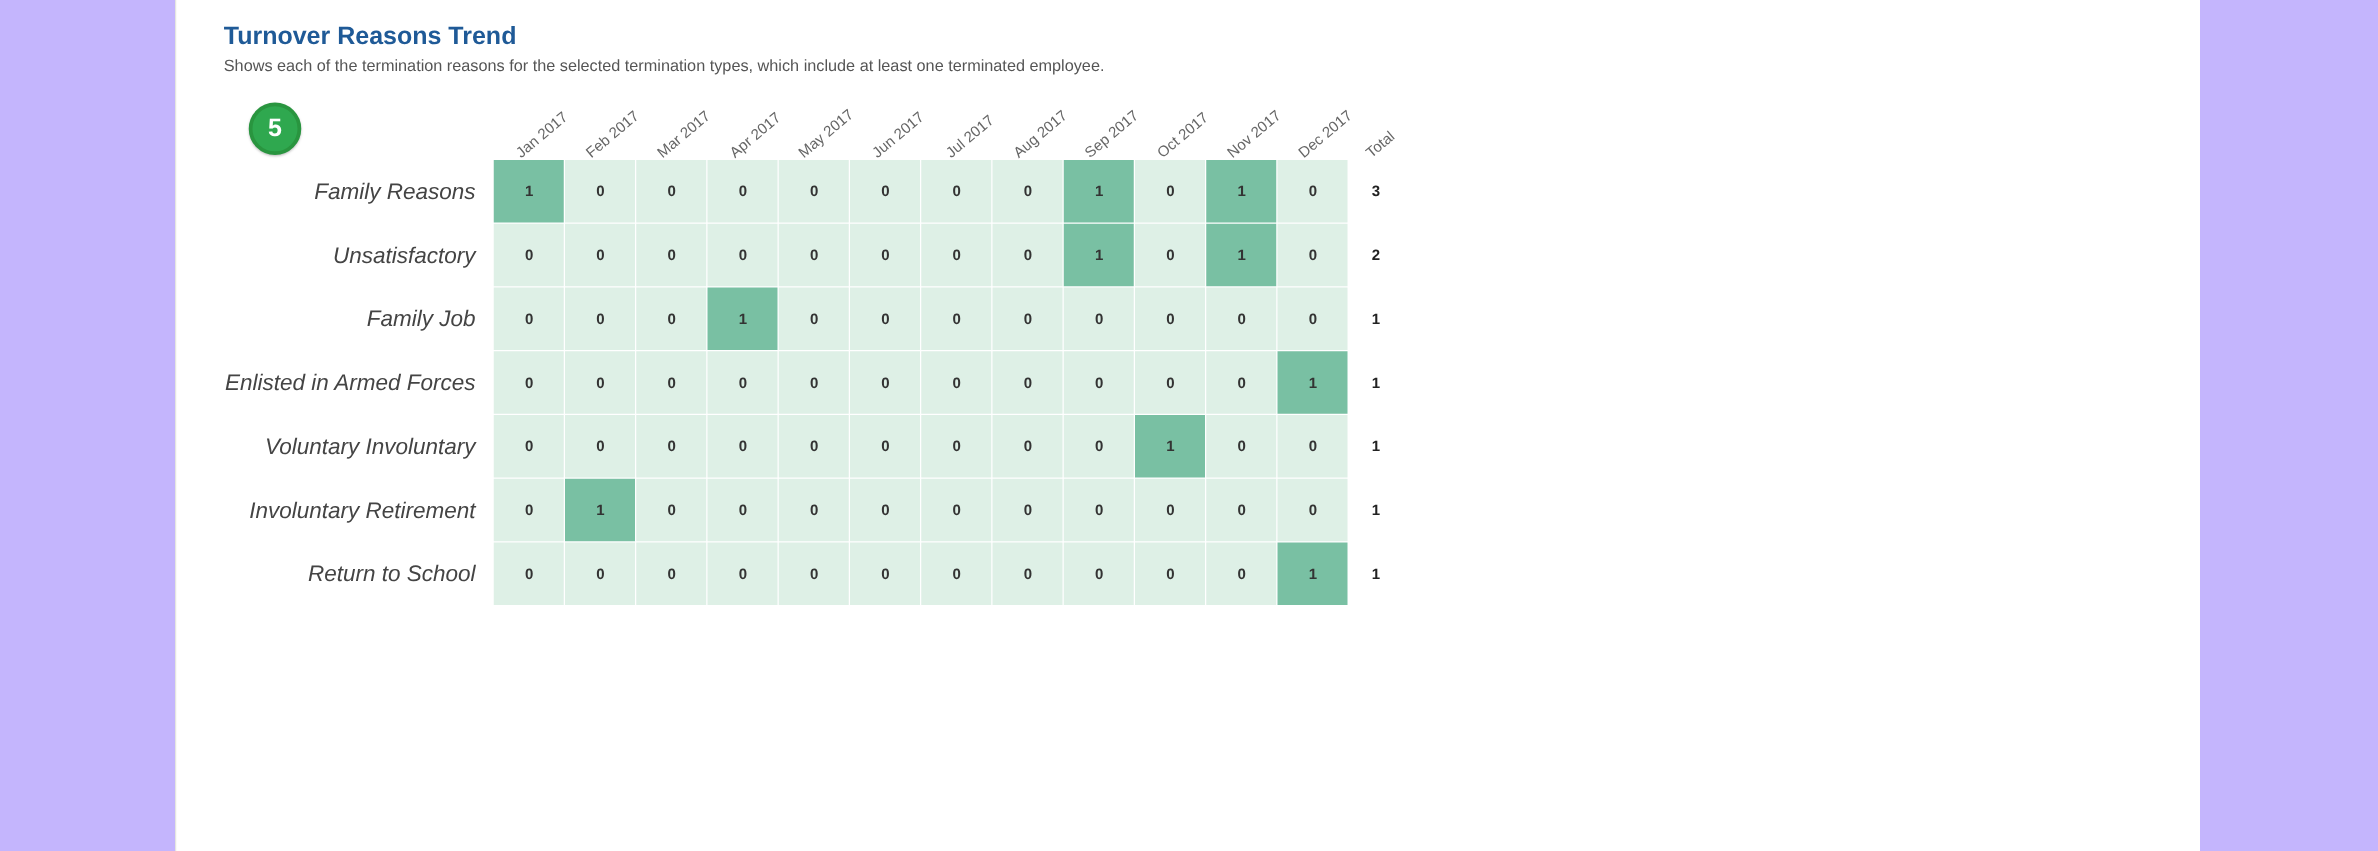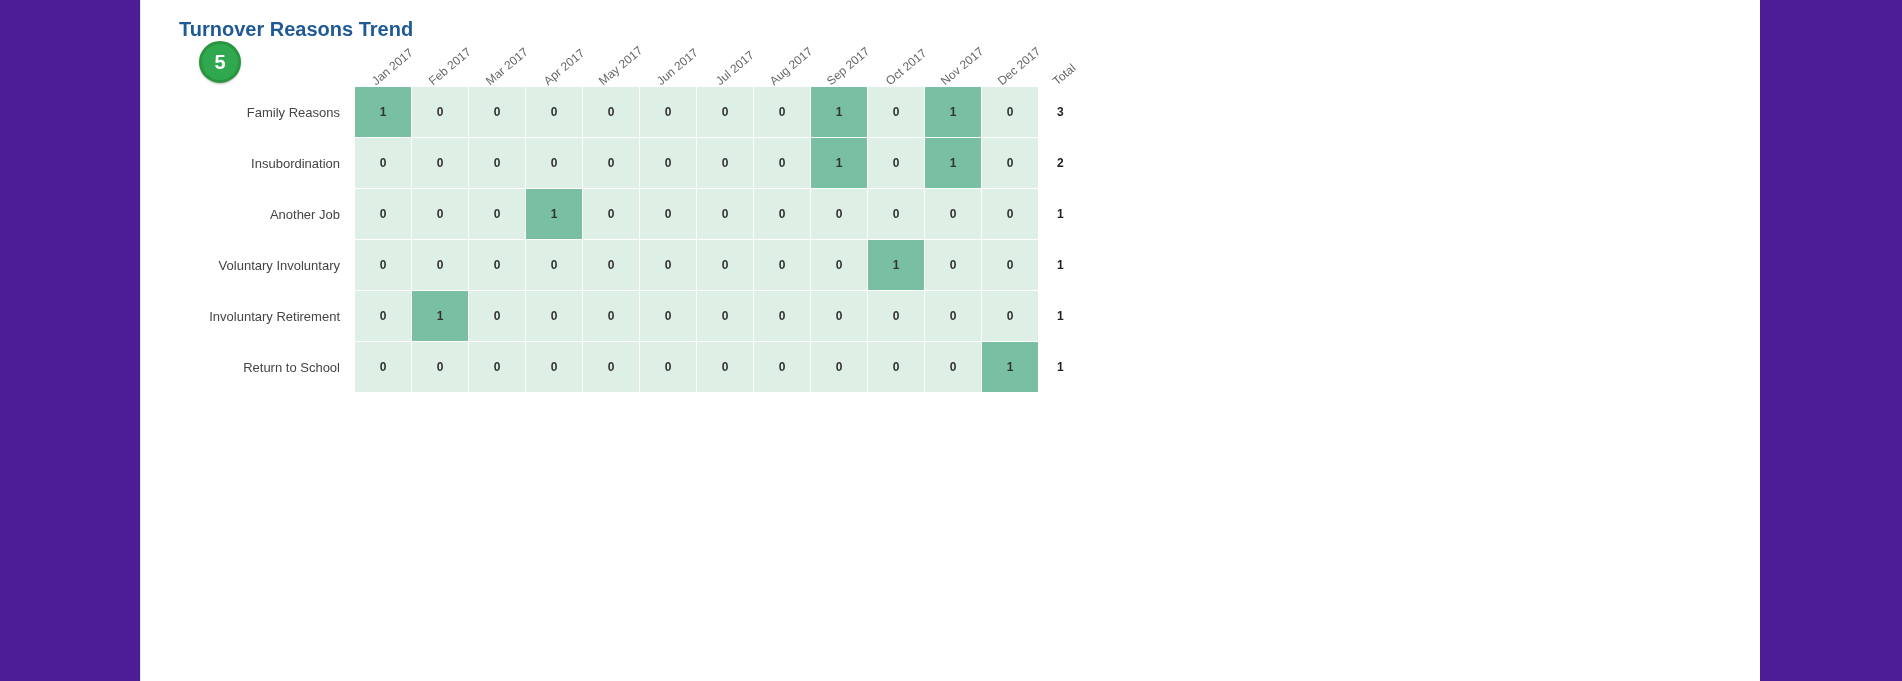--- a/index.html
+++ b/index.html
@@ -5,21 +5,21 @@
   html, body {
     margin: 0;
     padding: 0;
     background: #f8f9f4;
     font-family: "Segoe UI", Arial, sans-serif;
     color: #333;
   }
   .page {
     width: 1902px;
     min-height: 681px;
-    background: #4c1d95;
+    background: #c4b5fd;
     position: relative;
   }
   .panel {
     position: absolute;
     left: 140px;
     top: 0;
     width: 1620px;
     min-height: 681px;
     background: #ffffff;
     border-left: 1px solid #e5e5e0;
@@ -64,26 +64,27 @@
     border-collapse: separate;
     border-spacing: 1px 1px;
     margin-left: 0;
   }
 
   
   td.rowlabel {
     width: 160px;
     text-align: right;
     padding: 0 14px 0 0;
-    font-size: 13px;
+    font-size: 18px;
     color: #444;
     background: transparent;
     white-space: nowrap;
     vertical-align: middle;
     height: 48px;
+    font-style: italic;
   }
 
   
   th.colhdr, th.totalhdr, th.corner {
     height: 40px;
     font-weight: 400;
     font-size: 12px;
     color: #666;
     background: transparent;
     padding: 0;
@@ -145,20 +146,21 @@
     color: #222;
     background: transparent;
   }
 </style>
 </head>
 <body>
 
 <div class="page">
   <div class="panel">
     <h2 class="title">Turnover Reasons Trend</h2>
+    <div class="subtitle">Shows each of the termination reasons for the selected termination types, which include at least one terminated employee.</div>
 
     <div class="chart-wrap">
       <div class="badge">5</div>
 
       <table class="heatmap">
         <thead>
           <tr id="hdr-row">
             <th class="corner"></th>
 
           <th class="colhdr"><span>Jan 2017</span></th>
@@ -188,49 +190,65 @@
               <td class="cell v0">0</td>
               <td class="cell v0">0</td>
               <td class="cell v0">0</td>
               <td class="cell v1">1</td>
               <td class="cell v0">0</td>
               <td class="cell v1">1</td>
               <td class="cell v0">0</td>
               <td class="total">3</td>
             </tr>
             <tr>
-              <td class="rowlabel">Insubordination</td>
+              <td class="rowlabel">Unsatisfactory</td>
               <td class="cell v0">0</td>
               <td class="cell v0">0</td>
               <td class="cell v0">0</td>
               <td class="cell v0">0</td>
               <td class="cell v0">0</td>
               <td class="cell v0">0</td>
               <td class="cell v0">0</td>
               <td class="cell v0">0</td>
               <td class="cell v1">1</td>
               <td class="cell v0">0</td>
               <td class="cell v1">1</td>
               <td class="cell v0">0</td>
               <td class="total">2</td>
             </tr>
             <tr>
-              <td class="rowlabel">Another Job</td>
-              <td class="cell v0">0</td>
-              <td class="cell v0">0</td>
-              <td class="cell v0">0</td>
-              <td class="cell v1">1</td>
-              <td class="cell v0">0</td>
-              <td class="cell v0">0</td>
-              <td class="cell v0">0</td>
-              <td class="cell v0">0</td>
-              <td class="cell v0">0</td>
-              <td class="cell v0">0</td>
-              <td class="cell v0">0</td>
-              <td class="cell v0">0</td>
+              <td class="rowlabel">Family Job</td>
+              <td class="cell v0">0</td>
+              <td class="cell v0">0</td>
+              <td class="cell v0">0</td>
+              <td class="cell v1">1</td>
+              <td class="cell v0">0</td>
+              <td class="cell v0">0</td>
+              <td class="cell v0">0</td>
+              <td class="cell v0">0</td>
+              <td class="cell v0">0</td>
+              <td class="cell v0">0</td>
+              <td class="cell v0">0</td>
+              <td class="cell v0">0</td>
+              <td class="total">1</td>
+            </tr>
+            <tr>
+              <td class="rowlabel">Enlisted in Armed Forces</td>
+              <td class="cell v0">0</td>
+              <td class="cell v0">0</td>
+              <td class="cell v0">0</td>
+              <td class="cell v0">0</td>
+              <td class="cell v0">0</td>
+              <td class="cell v0">0</td>
+              <td class="cell v0">0</td>
+              <td class="cell v0">0</td>
+              <td class="cell v0">0</td>
+              <td class="cell v0">0</td>
+              <td class="cell v0">0</td>
+              <td class="cell v1">1</td>
               <td class="total">1</td>
             </tr>
             <tr>
               <td class="rowlabel">Voluntary Involuntary</td>
               <td class="cell v0">0</td>
               <td class="cell v0">0</td>
               <td class="cell v0">0</td>
               <td class="cell v0">0</td>
               <td class="cell v0">0</td>
               <td class="cell v0">0</td>

